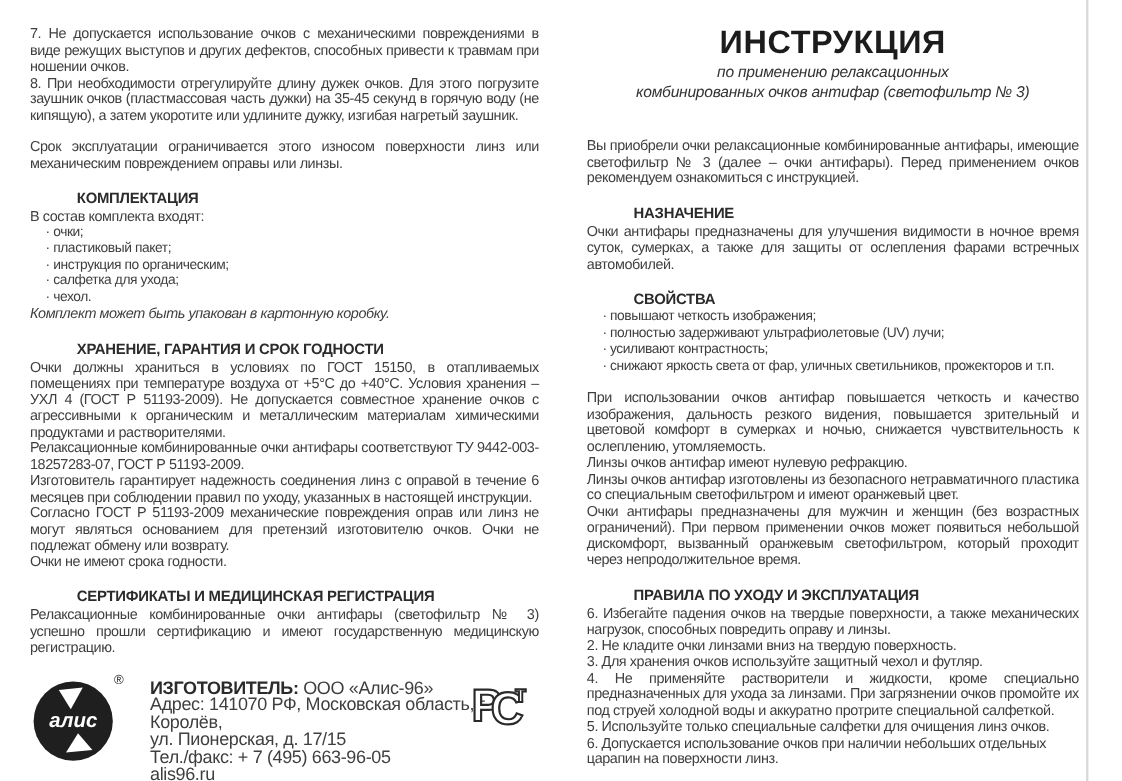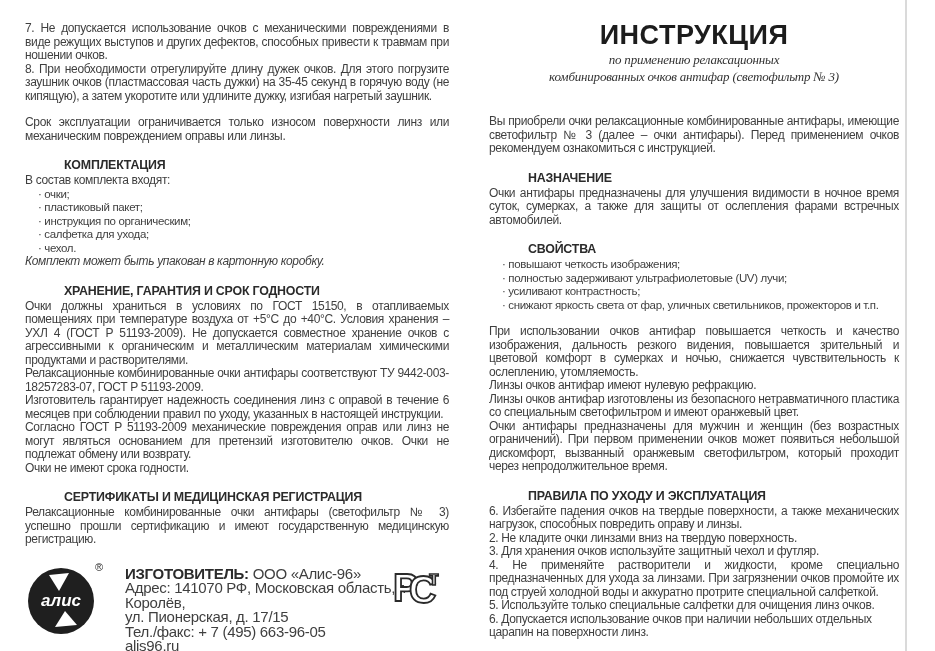--- a/index.html
+++ b/index.html
@@ -12,38 +12,38 @@
   .col-right{left:489px;top:12px;width:410px;}
   .body{font-size:12px;line-height:13.5px;letter-spacing:-0.35px;text-align:justify;margin:0;}
   .left-align{text-align:left;}
   .gap-before{margin-top:13px;}
   .gap-before-lg{margin-top:17px;}
   .heading{font-size:12.4px;font-weight:bold;color:#2b2b2b;margin:15px 0 2px 0;letter-spacing:-0.2px;text-align:left;padding-left:39px;}
   .list{margin:0;padding:0 0 0 13px;list-style:none;}
   .list li{font-size:11.5px;line-height:13.5px;letter-spacing:-0.35px;}
   .note{font-style:italic;}
   .doc-title{font-size:27px;line-height:30px;font-weight:bold;color:#1c1c1c;text-align:center;margin:8px 0 2px 0;letter-spacing:0.5px;}
-  .subtitle{font-style:italic;font-size:13px;line-height:16.5px;text-align:center;margin:0;color:#333;letter-spacing:-0.2px;font-family:Liberation Serif, serif;}
+  .subtitle{font-style:italic;font-size:13px;line-height:16.5px;text-align:center;margin:0;color:#333;letter-spacing:-0.2px;}
   .manufacturer{margin-top:16px;position:relative;display:flex;gap:14px;align-items:flex-start;}
   .logo-wrap{position:relative;width:86px;flex:0 0 86px;}
   .reg-mark{position:absolute;top:-2px;left:70px;font-size:11px;color:#2b2b2b;}
   .man-text{font-size:15px;line-height:14.6px;letter-spacing:-0.3px;padding-top:4px;}
   .man-label{font-weight:bold;color:#2b2b2b;}
   .rst-wrap{position:absolute;left:367px;top:2px;}
   .edge-line{position:absolute;top:0;height:651px;width:2px;background:#dadada;}
 </style>
 </head>
 <body>
 
 <div class="page">
 
   <div class="col col-left">
     <p class="body">7. Не допускается использование очков с механическими повреждениями в виде режущих выступов и других дефектов, способных привести к травмам при ношении очков.</p>
     <p class="body">8. При необходимости отрегулируйте длину дужек очков. Для этого погрузите заушник очков (пластмассовая часть дужки) на 35-45 секунд в горячую воду (не кипящую), а затем укоротите или удлините дужку, изгибая нагретый заушник.</p>
-    <p class="body gap-before">Срок эксплуатации ограничивается только износом поверхности линз или механическим повреждением оправы или линзы.</p>
+    <p class="body gap-before">Срок эксплуатации ограничивается этого износом поверхности линз или механическим повреждением оправы или линзы.</p>
 
     <h3 class="heading">КОМПЛЕКТАЦИЯ</h3>
     <p class="body left-align">В состав комплекта входят:</p>
     <ul class="list">
       <li>· очки;</li>
       <li>· пластиковый пакет;</li>
       <li>· инструкция по органическим;</li>
       <li>· салфетка для ухода;</li>
       <li>· чехол.</li>
     </ul>

